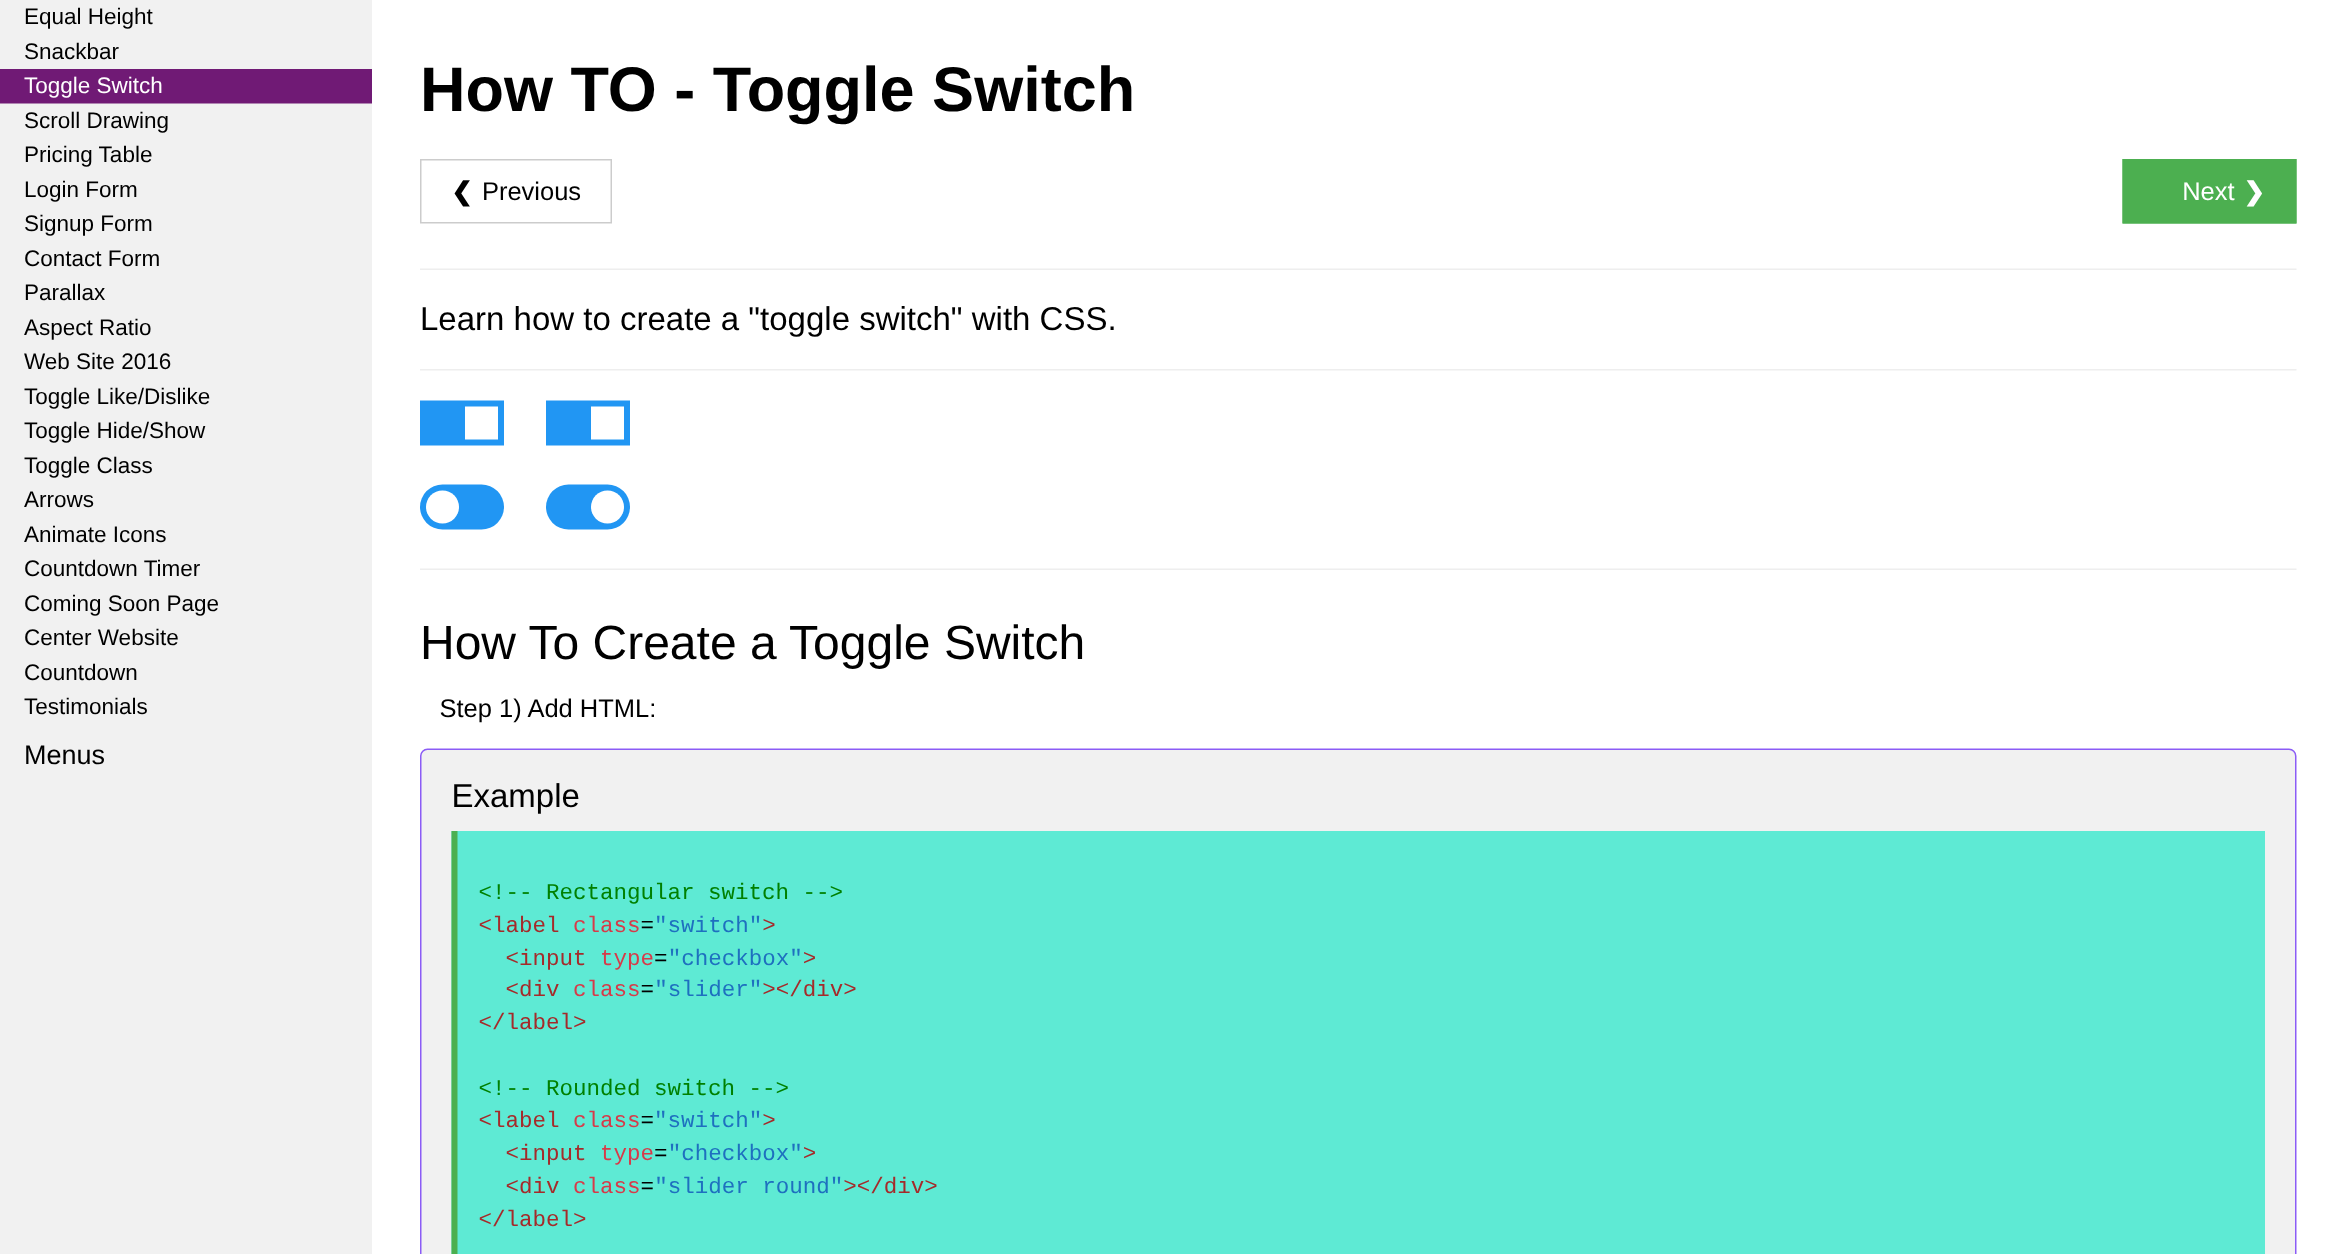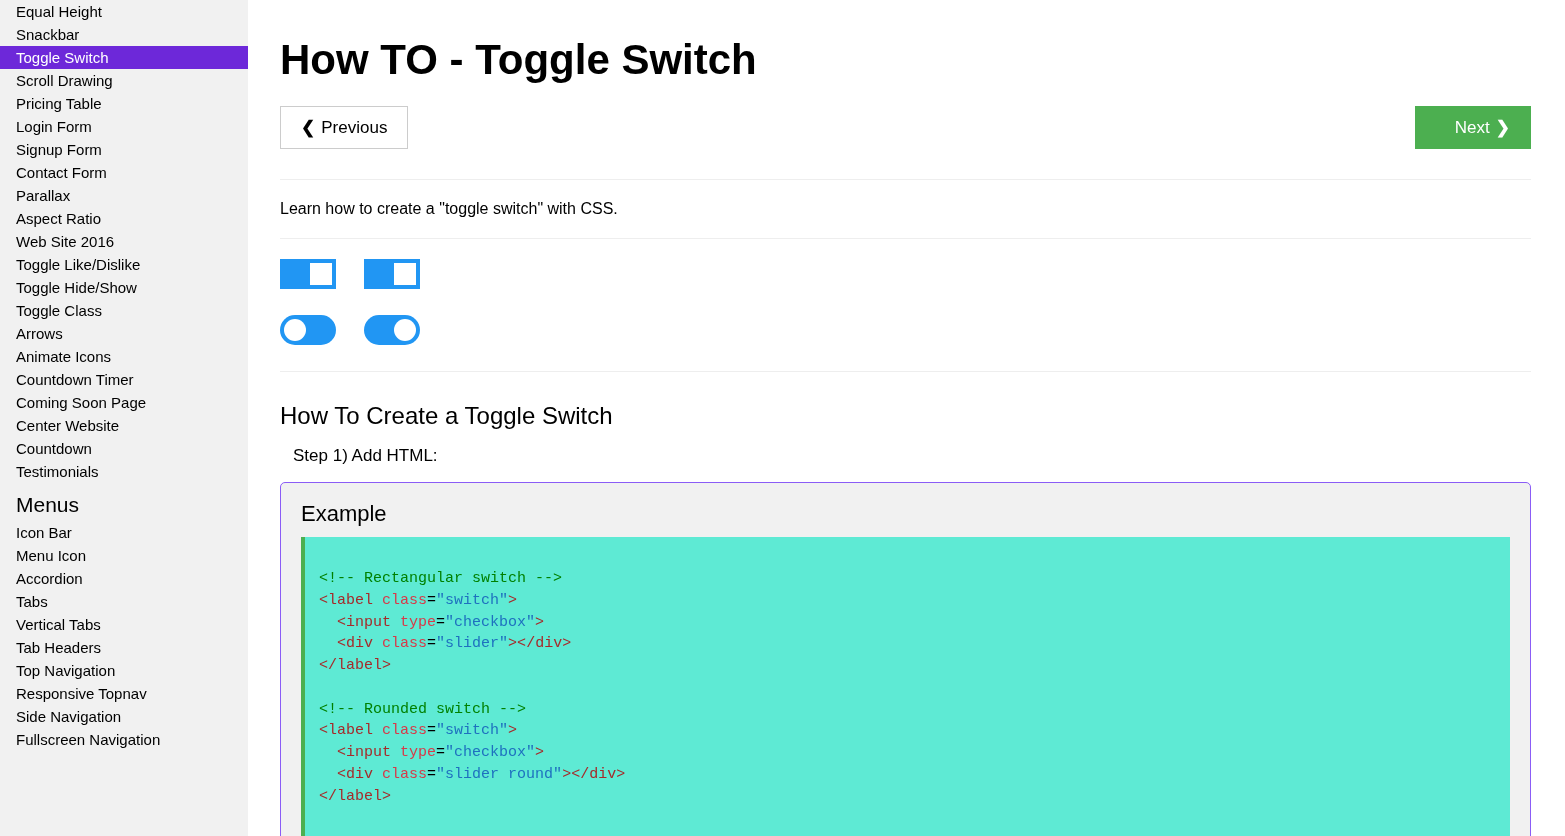--- a/index.html
+++ b/index.html
@@ -26,26 +26,26 @@
 .sidebar::-webkit-scrollbar-thumb { background: #888; }
 .sidebar a {
   display: block;
   padding: 3px 0 3px 16px;
   text-decoration: none;
   color: #000;
   font-size: 15px;
   cursor: pointer;
 }
 .sidebar a.active {
-  background: #6d28d9;
+  background: #701a75;
   color: #fff;
 }
 .sidebar .heading {
   padding: 10px 0 4px 16px;
-  font-size: 21px;
+  font-size: 18px;
   font-weight: 400;
   color: #000;
 }
 .main {
   flex: 1;
   padding: 20px 34px 20px 32px;
   overflow-y: auto;
 }
 h1 {
   font-size: 42px;
@@ -73,21 +73,21 @@
   color: #fff;
   border-color: #4CAF50;
   padding-left: 39px;
 }
 hr {
   border: none;
   border-top: 1px solid #eee;
   margin: 20px 0;
 }
 .intro {
-  font-size: 16px;
+  font-size: 22px;
   margin: 14px 0 16px 0;
 }
 .switch-row {
   display: flex;
   gap: 28px;
   margin: 18px 0 26px 0;
 }
 .switch {
   position: relative;
   display: inline-block;
@@ -120,21 +120,21 @@
   content: "";
   height: 22px;
   width: 22px;
   right: 4px;
   bottom: 4px;
   background: #fff;
   border-radius: 50%;
 }
 .slider-round.left::before { left: 4px; right: auto; }
 h2 {
-  font-size: 24px;
+  font-size: 32px;
   font-weight: 400;
   margin-top: 30px;
   margin-bottom: 16px;
 }
 .step {
   font-size: 17px;
   margin-bottom: 16px;
   margin-left: 13px;
 }
 .example-box {
@@ -185,32 +185,20 @@
       <a>Toggle Class</a>
       <a>Arrows</a>
       <a>Animate Icons</a>
       <a>Countdown Timer</a>
       <a>Coming Soon Page</a>
       <a>Center Website</a>
       <a>Countdown</a>
       <a>Testimonials</a>
     </div>
   <div class="heading">Menus</div>
-  <div id="sidebar-group2">
-      <a>Icon Bar</a>
-      <a>Menu Icon</a>
-      <a>Accordion</a>
-      <a>Tabs</a>
-      <a>Vertical Tabs</a>
-      <a>Tab Headers</a>
-      <a>Top Navigation</a>
-      <a>Responsive Topnav</a>
-      <a>Side Navigation</a>
-      <a>Fullscreen Navigation</a>
-    </div>
 </div>
 
 <div class="main">
   <h1>How TO - Toggle Switch</h1>
 
   <div class="nav-row">
     <div class="btn">
       <span class="chev">❮</span>
       <span>Previous</span>
     </div>

